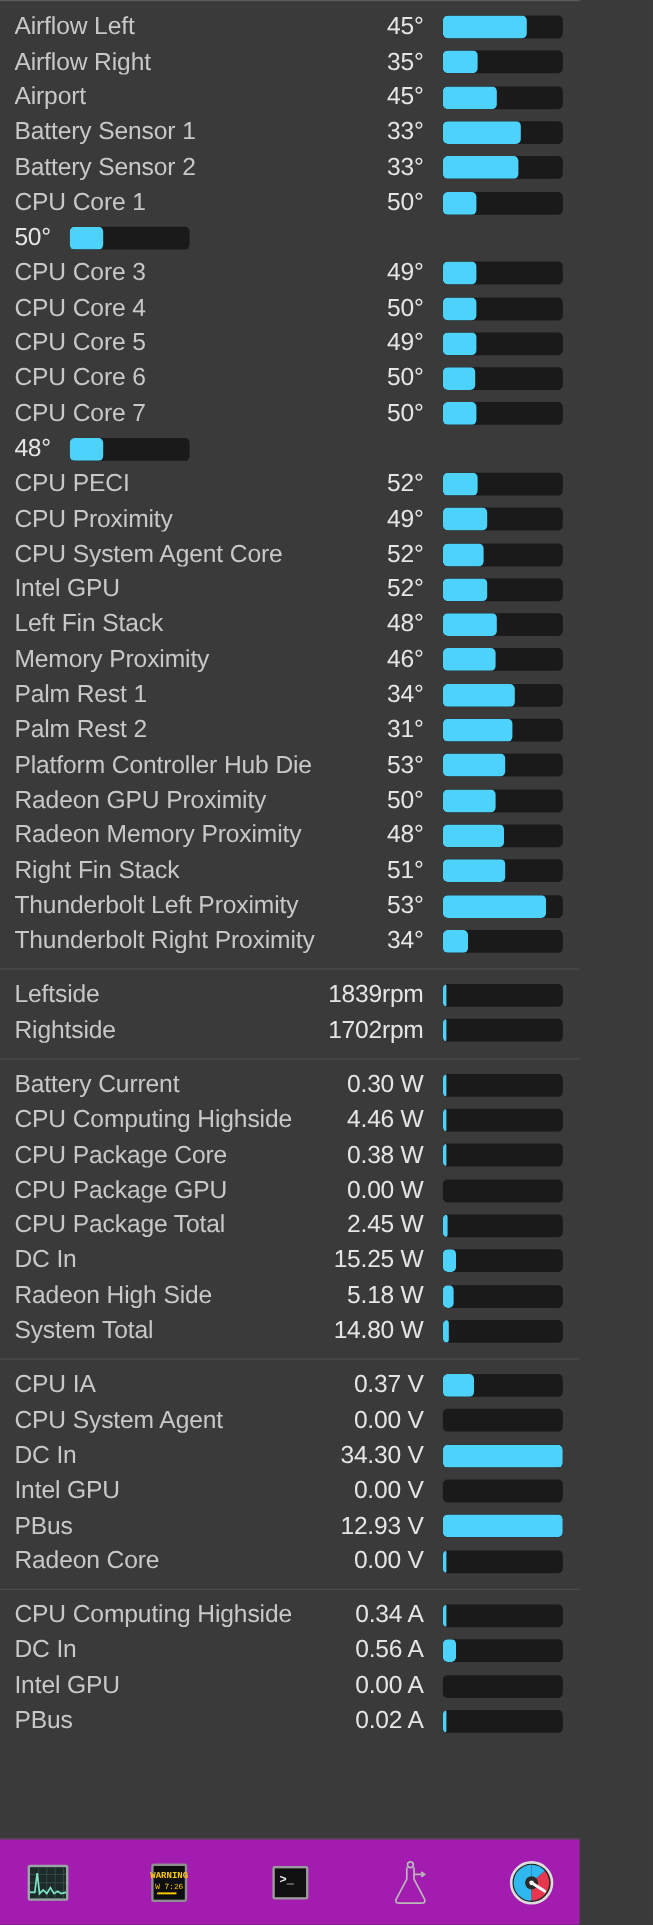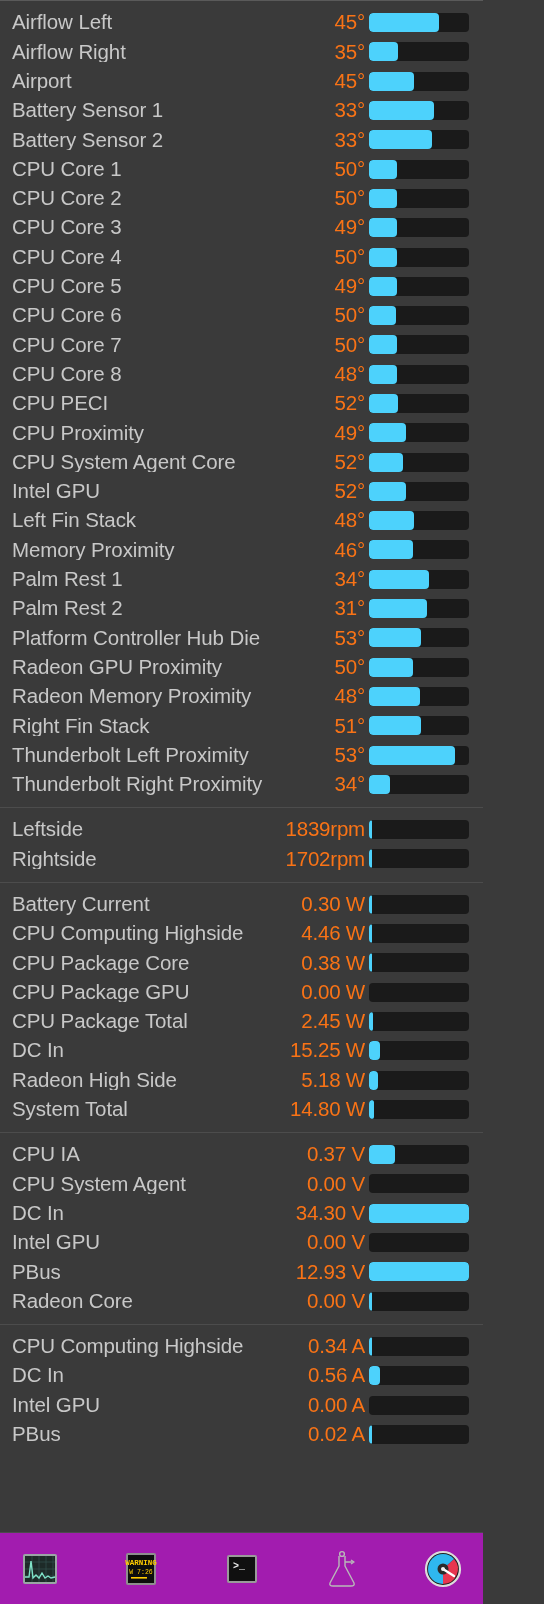--- a/index.html
+++ b/index.html
@@ -46,26 +46,26 @@
     flex: 1 1 auto;
     color: #c8c8c8;
     font-size: 20.5px;
     line-height: 1;
     white-space: nowrap;
     overflow: hidden;
     letter-spacing: -0.1px;
   }
   .value {
     flex: none;
-    color: #f97316;
+    color: #e5e5e5;
     font-size: 20.5px;
     line-height: 1;
     text-align: right;
     white-space: nowrap;
-    padding-right: 4px;
+    padding-right: 16px;
     letter-spacing: -0.2px;
   }
   .meter {
     flex: none;
     width: 100px;
     height: 19px;
     background: #1a1a1a;
     border-radius: 4px;
     overflow: hidden;
     position: relative;
@@ -146,21 +146,20 @@
           </div>
         </div>
         <div class="row">
           <div class="label">CPU Core 1</div>
           <div class="value">50°</div>
           <div class="meter">
             <div class="meter-fill" style="width: 28%;"></div>
           </div>
         </div>
         <div class="row">
-          <div class="label">CPU Core 2</div>
           <div class="value">50°</div>
           <div class="meter">
             <div class="meter-fill" style="width: 28%;"></div>
           </div>
         </div>
         <div class="row">
           <div class="label">CPU Core 3</div>
           <div class="value">49°</div>
           <div class="meter">
             <div class="meter-fill" style="width: 28%;"></div>
@@ -188,21 +187,20 @@
           </div>
         </div>
         <div class="row">
           <div class="label">CPU Core 7</div>
           <div class="value">50°</div>
           <div class="meter">
             <div class="meter-fill" style="width: 28%;"></div>
           </div>
         </div>
         <div class="row">
-          <div class="label">CPU Core 8</div>
           <div class="value">48°</div>
           <div class="meter">
             <div class="meter-fill" style="width: 28%;"></div>
           </div>
         </div>
         <div class="row">
           <div class="label">CPU PECI</div>
           <div class="value">52°</div>
           <div class="meter">
             <div class="meter-fill" style="width: 29%;"></div>

